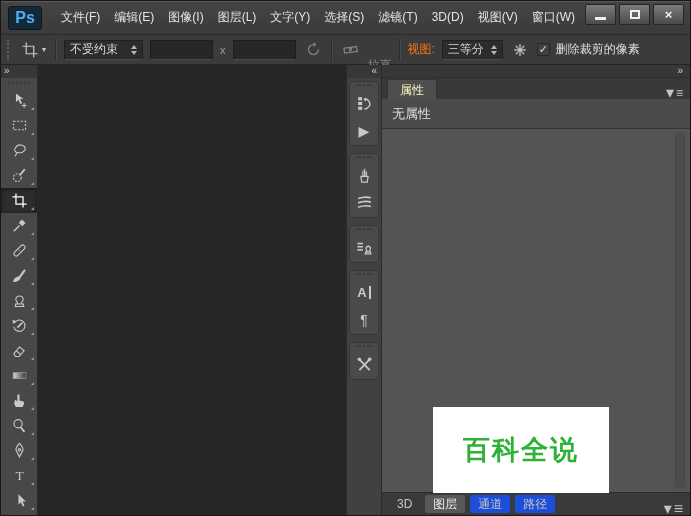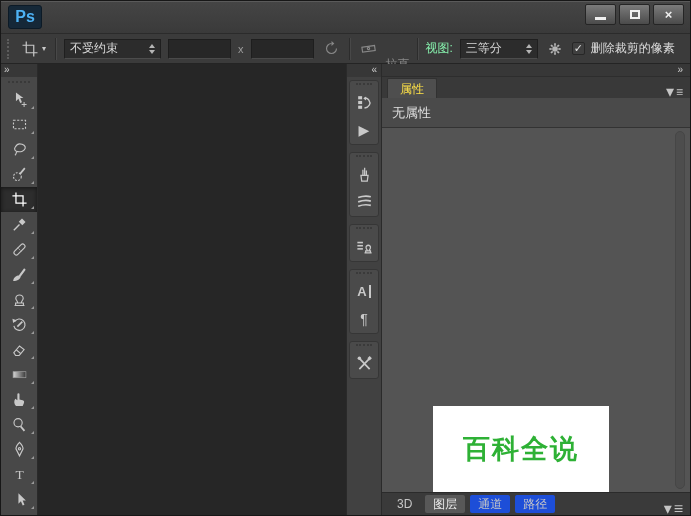--- a/index.html
+++ b/index.html
@@ -50,34 +50,34 @@
   .vgrip { width: 4px; height: 20px; border-left: 2px dotted #5d5d5d; margin: 0 1px 0 2px; }
   .tool-preview { display: flex; align-items: center; gap: 3px; padding: 0 2px; }
   .dd-caret { font-size: 8px; color: #c9c9c9; }
   .sep { width: 0; height: 22px; border-left: 1px solid #2c2c2c; border-right: 1px solid #484848; }
   .dropdown {
     height: 20px; background: #2c2c2c; border: 1px solid #1f1f1f;
     border-bottom-color: #4c4c4c; border-radius: 1px;
     display: flex; align-items: center; padding: 0 5px;
     color: #d8d8d8; font-size: 12px;
   }
-  .dd-ratio { width: 97px; }
-  .dd-view { width: 78px; }
+  .dd-ratio { width: 79px; }
+  .dd-view { width: 61px; }
   .dd-label { flex: 1; white-space: nowrap; overflow: hidden; }
   .dd-arrows { display: flex; flex-direction: column; gap: 2px; margin-left: 4px; }
   .tri-up { width: 0; height: 0; border-left: 3px solid transparent; border-right: 3px solid transparent; border-bottom: 4px solid #b5b5b5; }
   .tri-down { width: 0; height: 0; border-left: 3px solid transparent; border-right: 3px solid transparent; border-top: 4px solid #b5b5b5; }
   .num-field {
     width: 63px; height: 20px; background: #272727;
     border: 1px solid #1e1e1e; border-bottom-color: #4a4a4a; border-radius: 1px;
     color: #d8d8d8; font-size: 12px; padding: 0 4px; outline: none;
   }
   .x-label { color: #9c9c9c; font-size: 11px; }
   .icon-btn { display: flex; align-items: center; justify-content: center; padding: 0 2px; }
-  .opt-label { font-size: 12px; color: #86efac; white-space: nowrap; }
+  .opt-label { font-size: 12px; color: #f97316; white-space: nowrap; }
   .opt-label.dim { color: #8a8a8a; margin-top: 32px; }
   .checkbox {
     width: 13px; height: 13px; background: #3f3f3f;
     border: 1px solid #272727; border-radius: 2px;
     color: #e0e0e0; font-size: 11px; line-height: 11px; text-align: center;
   }
   .del-wrap { flex: 1; min-width: 0; overflow: hidden; display: flex; align-items: center; gap: 6px; }
   .del-label { font-size: 12px; color: #dcdcdc; white-space: nowrap; }
   
   .main { flex: 1; display: flex; min-height: 0; }
@@ -124,21 +124,21 @@
     height: 13px; flex: 0 0 13px; background: #373737; border-bottom: 1px solid #2d2d2d;
     color: #cccccc; font-size: 10px; line-height: 12px; text-align: right; padding-right: 7px;
   }
   .rp-tabs {
     height: 21px; flex: 0 0 21px; background: #393939;
     display: flex; align-items: flex-end; padding-left: 5px; position: relative;
   }
   .rp-tab {
     height: 20px; line-height: 20px; padding: 0 12px;
     background: #4e4e4e; border: 1px solid #313131; border-bottom: none;
-    border-radius: 2px 2px 0 0; color: #fde047; font-size: 12px;
+    border-radius: 2px 2px 0 0; color: #fef9c3; font-size: 12px;
   }
   .panel-menu { position: absolute; right: 7px; top: 5px; display: flex; align-items: center; gap: 2px; color: #c5c5c5; }
   .panel-menu .lines { font-size: 12px; line-height: 1; }
   .rp-noprops {
     height: 30px; flex: 0 0 30px; background: #4a4a4a; border-bottom: 1px solid #333333;
     color: #e0e0e0; font-size: 13px; line-height: 30px; padding-left: 10px;
   }
   .rp-content { flex: 1; background: #545454; position: relative; min-height: 0; }
   .scrolltrack {
     position: absolute; right: 5px; top: 3px; bottom: 3px; width: 10px;
@@ -164,20 +164,32 @@
   svg .fil { fill: #c8c8c8; stroke: none; }
   svg .dim-stk { fill: none; stroke: #888888; stroke-width: 1.6; }
 </style>
 </head>
 <body>
 
 <div id="window">
 
   <div class="titlebar">
     <div class="ps-logo">Ps</div>
+    <div class="menubar">
+      <div class="menu-item">文件(F)</div>
+      <div class="menu-item">编辑(E)</div>
+      <div class="menu-item">图像(I)</div>
+      <div class="menu-item">图层(L)</div>
+      <div class="menu-item">文字(Y)</div>
+      <div class="menu-item">选择(S)</div>
+      <div class="menu-item">滤镜(T)</div>
+      <div class="menu-item">3D(D)</div>
+      <div class="menu-item">视图(V)</div>
+      <div class="menu-item">窗口(W)</div>
+    </div>
     <div class="win-controls">
       <div class="win-btn">
           <span class="glyph-min"></span>
         </div>
       <div class="win-btn">
           <span class="glyph-max"></span>
         </div>
       <div class="win-btn">
           <span>×</span>
         </div>

